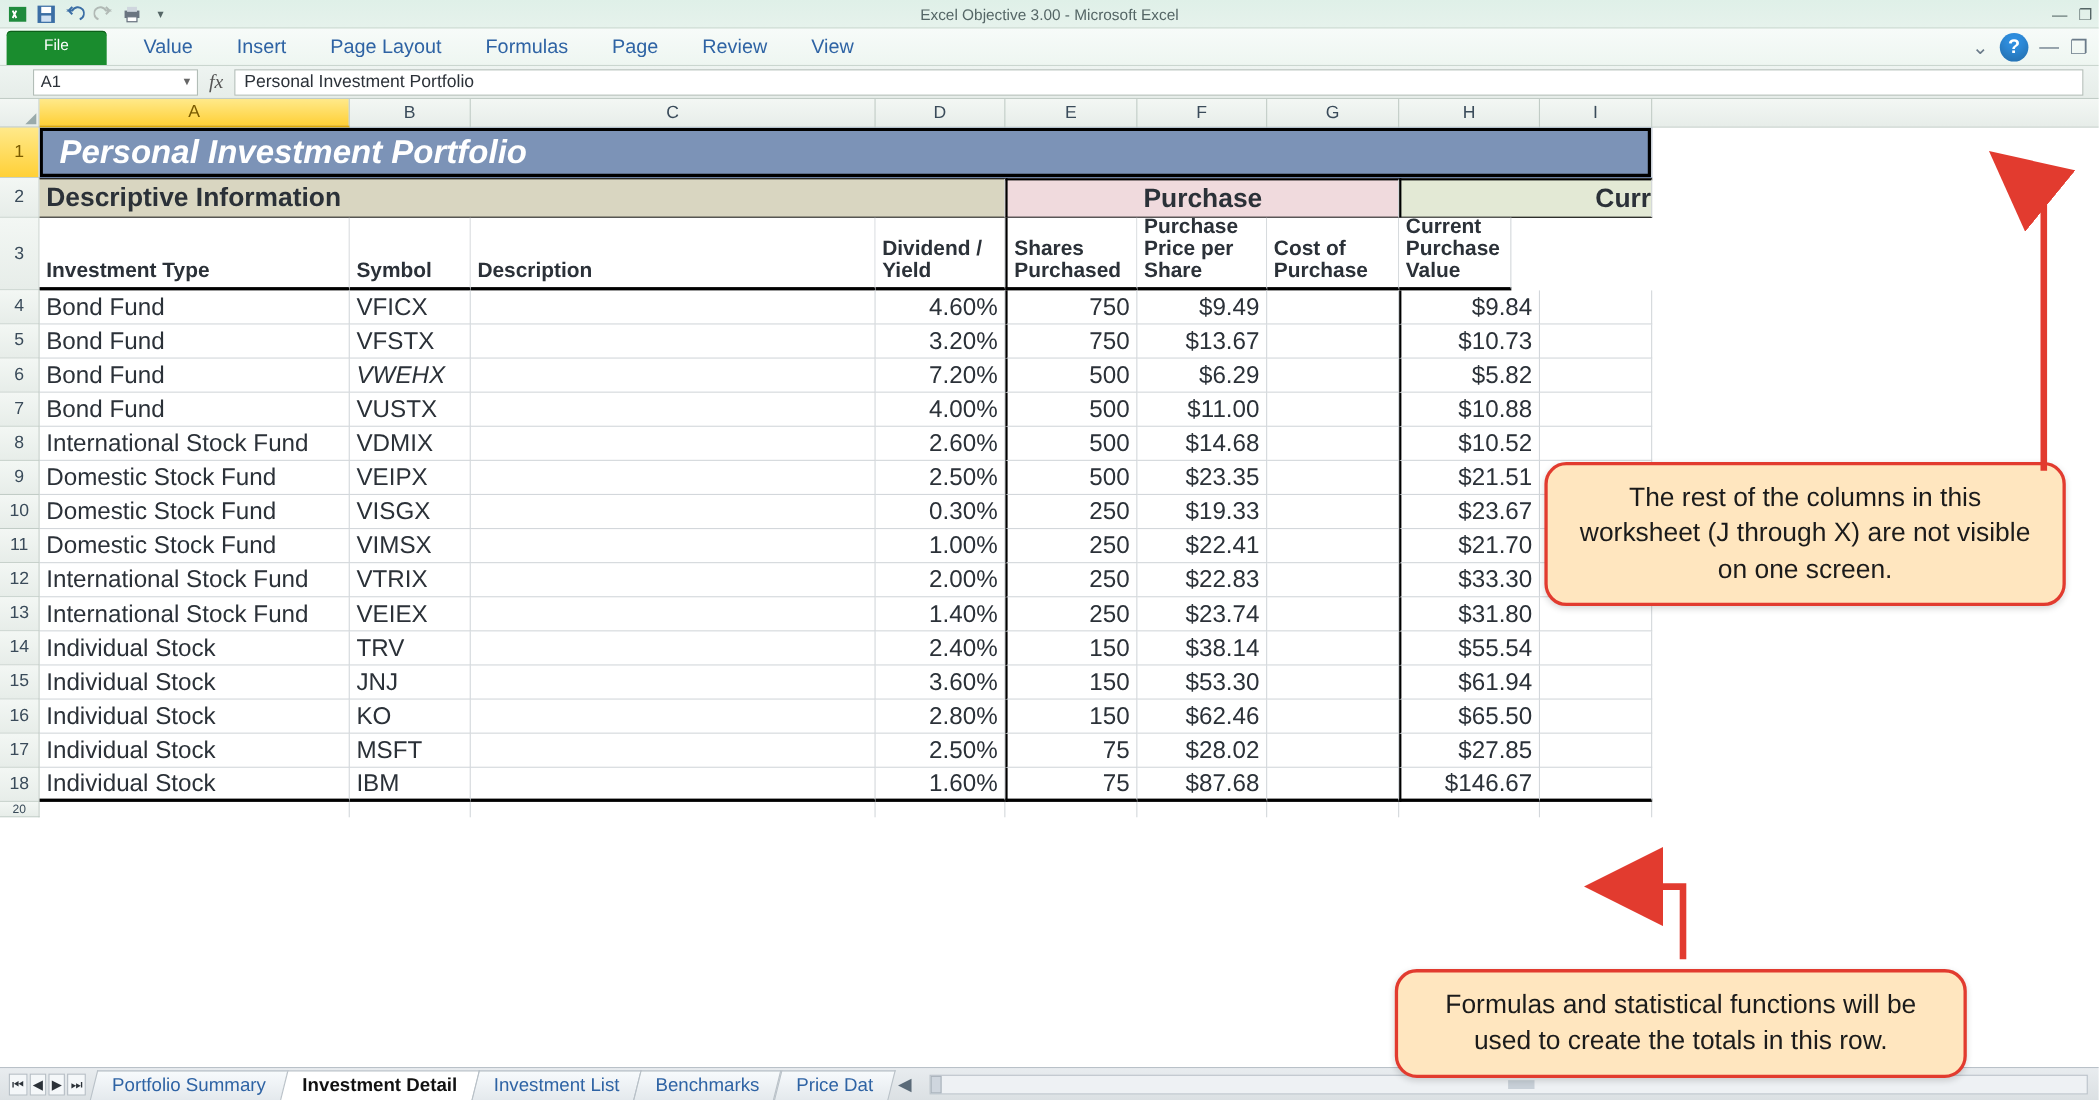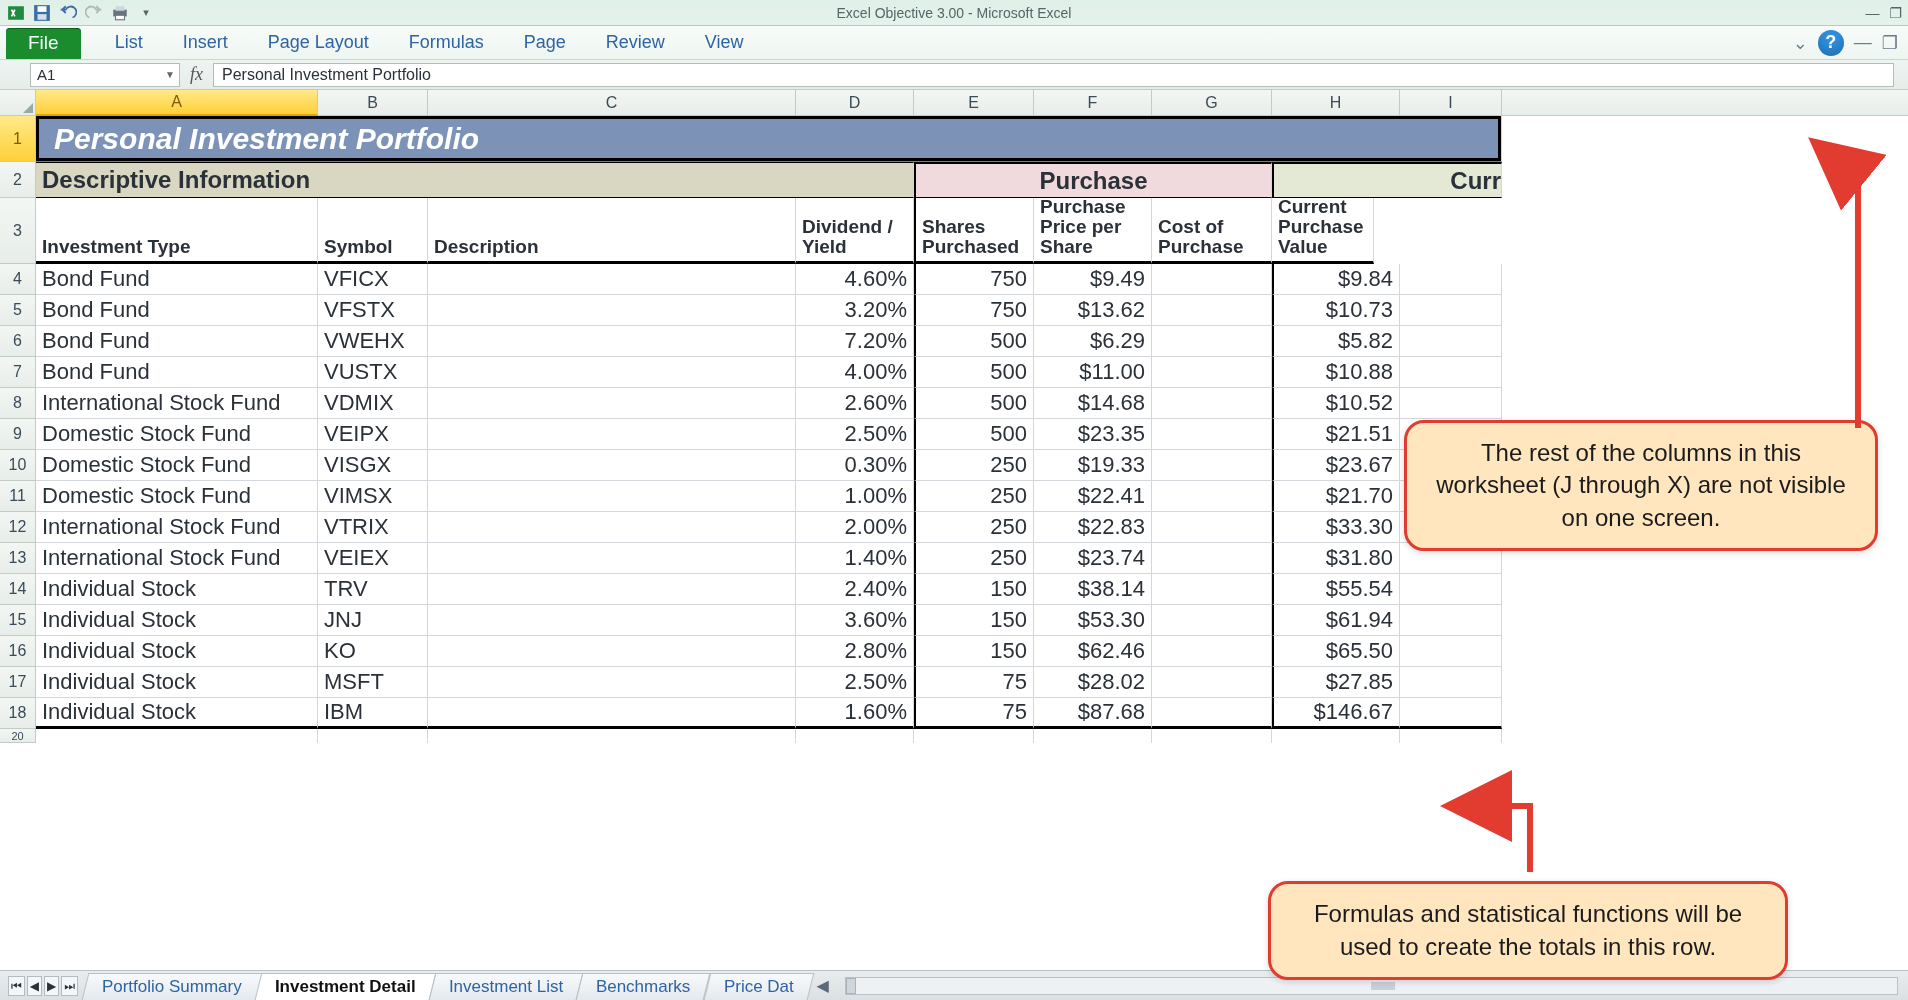--- a/index.html
+++ b/index.html
@@ -21,21 +21,21 @@
 
   
   .titlebar{height:26px;background:linear-gradient(#dff0e8,#e6f2ec);border-bottom:1px solid #b7ccc0;display:flex;align-items:center;padding:0 6px;position:relative}
   .qat{display:flex;align-items:center;gap:6px}
   .qat .ic{width:20px;height:20px;display:flex;align-items:center;justify-content:center;font-size:16px}
   .app-title{position:absolute;left:50%;transform:translateX(-50%);font-size:14px;color:#566}
   .winctrls{margin-left:auto;display:flex;gap:10px;font-size:14px;color:#566}
 
   
   .ribbon{height:34px;background:linear-gradient(#f7fbf9,#eef6f1);border-bottom:1px solid #cad6cf;display:flex;align-items:stretch;padding-left:6px;position:relative}
-  .file-tab{background:var(--file-green);color:#fff;padding:4px 22px;font-size:19px;border-radius:4px 4px 0 0;margin-top:2px;margin-right:14px;box-shadow:0 1px 0 #0e5f1a inset}
+  .file-tab{background:var(--file-green);color:#fff;padding:4px 34px;font-size:14px;border-radius:4px 4px 0 0;margin-top:2px;margin-right:14px;box-shadow:0 1px 0 #0e5f1a inset}
   .rtab{padding:6px 20px 0;font-size:18px;color:#2e63a4;cursor:pointer}
   .ribbon-right{margin-left:auto;display:flex;align-items:center;gap:10px;padding-right:10px}
   .help-circle{width:26px;height:26px;border-radius:50%;background:#2f8fe0;color:#fff;display:flex;align-items:center;justify-content:center;font-weight:bold;font-size:18px;box-shadow:inset 0 -6px 10px rgba(0,0,0,.2)}
 
   
   .fxbar{height:30px;background:linear-gradient(#eef4f1,#e6ede9);border-bottom:1px solid #c1ccc6;display:flex;align-items:center}
   .namebox{width:150px;height:24px;margin-left:30px;background:#fff;border:1px solid #b2bdb7;display:flex;align-items:center;padding:0 6px;font-size:15px;position:relative}
   .namebox .dd{position:absolute;right:4px;font-size:10px;color:#666}
   .fxsym{margin:0 10px;font-style:italic;color:#555;font-family:"Times New Roman",serif}
   .fxinput{flex:1;height:24px;background:#fff;border:1px solid #b2bdb7;margin-right:14px;display:flex;align-items:center;padding:0 8px;font-size:16px}
@@ -137,21 +137,21 @@
   </div>
   <div class="app-title">Excel Objective 3.00 - Microsoft Excel</div>
   <div class="winctrls">
     <span>—</span>
     <span>❐</span>
   </div>
 </div>
 
 <div class="ribbon">
   <div class="file-tab">File</div>
-  <div class="rtab">List</div>
+  <div class="rtab">Value</div>
   <div class="rtab">Insert</div>
   <div class="rtab">Page Layout</div>
   <div class="rtab">Formulas</div>
   <div class="rtab">Page</div>
   <div class="rtab">Review</div>
   <div class="rtab">View</div>
   <div class="ribbon-right">
     <span style="color:#6b7b8a">⌄</span>
     <div class="help-circle">?</div>
     <span style="color:#6b7b8a">—</span>
@@ -227,33 +227,33 @@
       </div>
       <div class="row rn data">
         <div class="rowhead">5</div>
         <div class="cell " style="width: 282px;">Bond Fund</div>
         <div class="cell " style="width: 110px;">VFSTX</div>
         <div class="cell " style="width: 368px;"></div>
         <div class="cell num" style="width: 118px;">3.20%</div>
         <div class="cell num gL" style="width: 120px;">750</div>
         <div class="cell money" style="width: 118px;">
           <span style="float:left">$</span>
-          <span>13.62</span>
+          <span>13.67</span>
         </div>
         <div class="cell " style="width: 120px;"></div>
         <div class="cell money gL" style="width: 128px;">
           <span style="float:left">$</span>
           <span>10.73</span>
         </div>
         <div class="cell " style="width: 102px;"></div>
       </div>
       <div class="row rn data">
         <div class="rowhead">6</div>
         <div class="cell " style="width: 282px;">Bond Fund</div>
-        <div class="cell " style="width: 110px;">VWEHX</div>
+        <div class="cell " style="width: 110px; font-style: italic;">VWEHX</div>
         <div class="cell " style="width: 368px;"></div>
         <div class="cell num" style="width: 118px;">7.20%</div>
         <div class="cell num gL" style="width: 120px;">500</div>
         <div class="cell money" style="width: 118px;">
           <span style="float:left">$</span>
           <span>6.29</span>
         </div>
         <div class="cell " style="width: 120px;"></div>
         <div class="cell money gL" style="width: 128px;">
           <span style="float:left">$</span>

